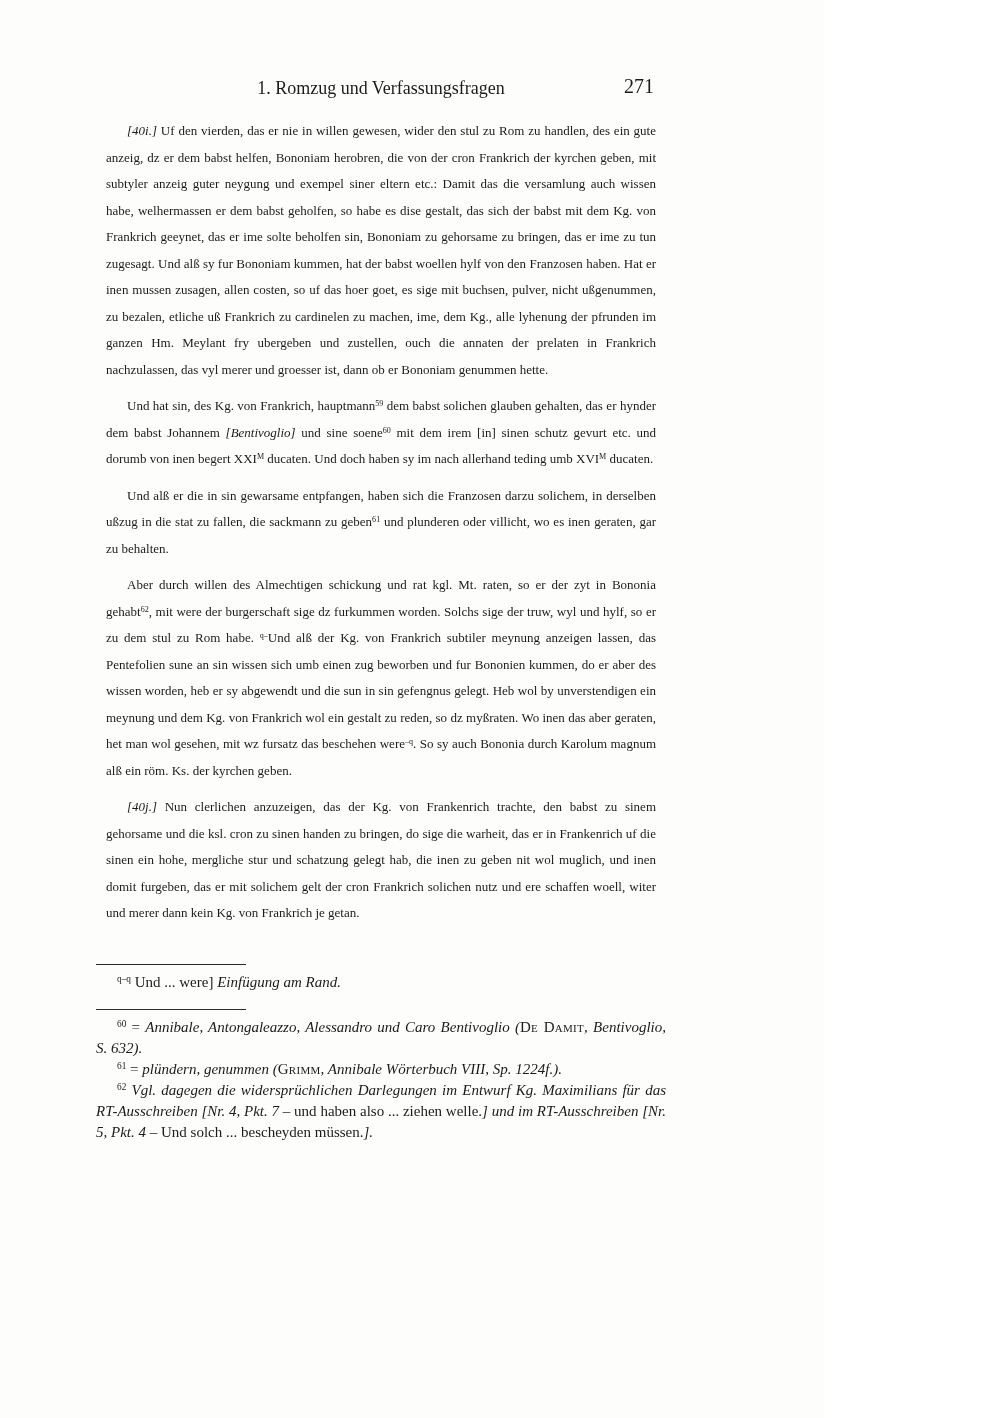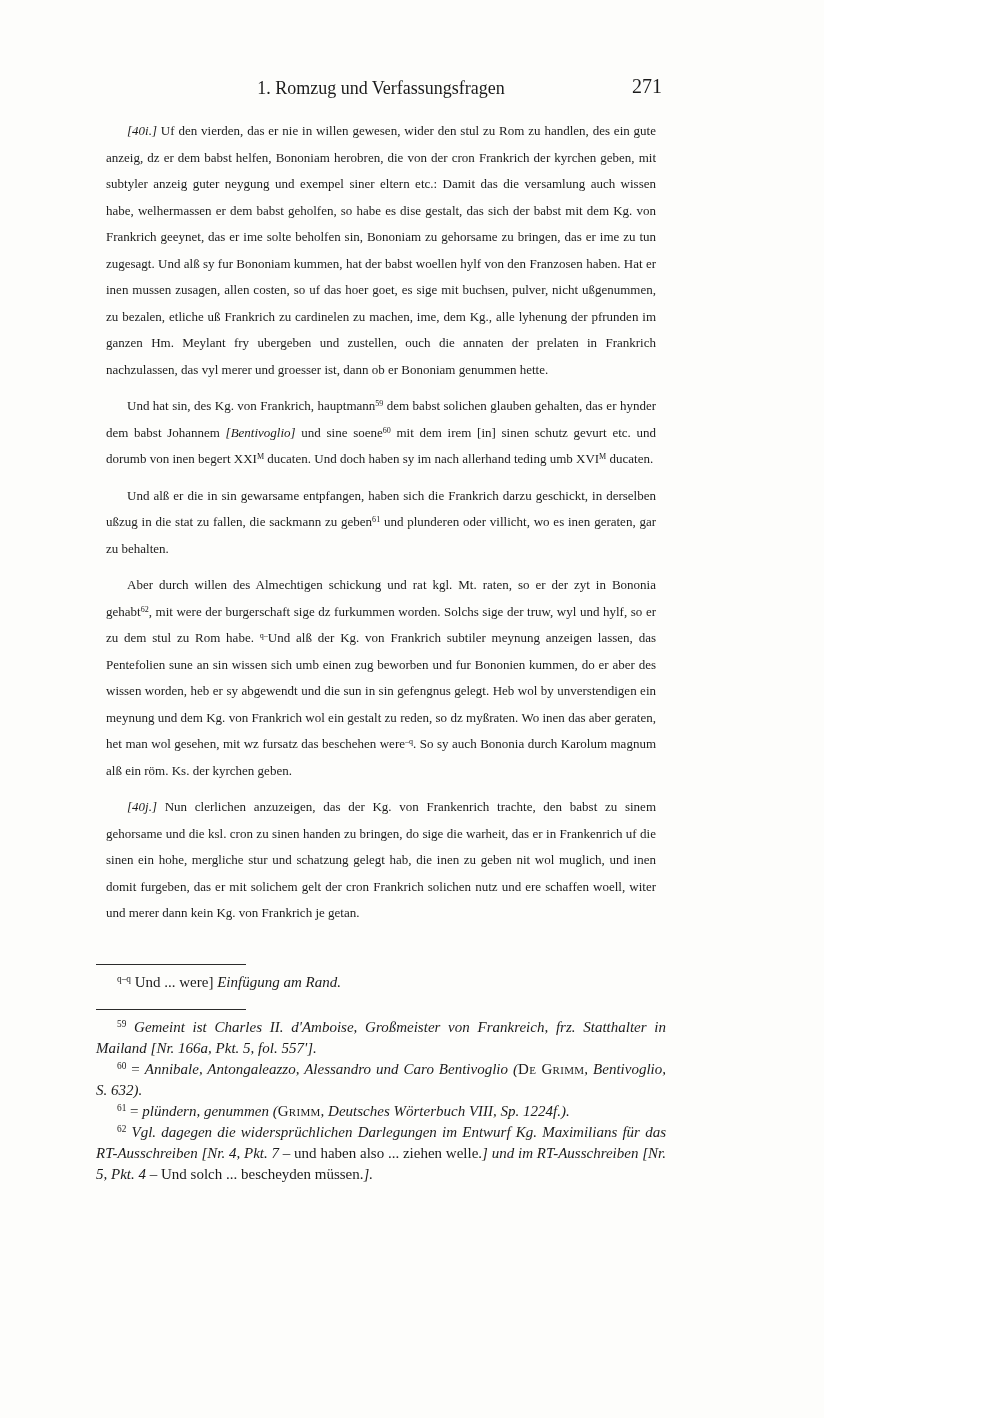--- a/index.html
+++ b/index.html
@@ -23,21 +23,21 @@
     text-align: center;
     font-size: 18px;
     line-height: 24px;
     margin-bottom: 18px;
   }
   .running-title {
     display: inline-block;
   }
   .page-number {
     position: absolute;
-    right: 4px;
+    right: 12px;
     top: -2px;
     font-size: 20px;
   }
   .body-text p.para {
     margin: 10px;
     font-size: 13px;
     line-height: 26.5px;
     text-align: justify;
     text-indent: 21px;
   }
@@ -76,34 +76,33 @@
 
 <div class="page" style="background: rgb(253, 253, 251); color: rgb(27, 27, 27);">
   <header class="page-header">
     <span class="running-title">1. Romzug und Verfassungsfragen</span>
     <span class="page-number">271</span>
   </header>
 
   <main class="body-text" id="body-text">
       <p class="para"><span class="it">[40i.] </span><span>Uf den vierden, das er nie in willen gewesen, wider den stul zu Rom zu handlen, des ein gute anzeig, dz er dem babst helfen, Bononiam herobren, die von der cron Frankrich der kyrchen geben, mit subtyler anzeig guter neygung und exempel siner eltern etc.: Damit das die versamlung auch wissen habe, welhermassen er dem babst geholfen, so habe es dise gestalt, das sich der babst mit dem Kg. von Frankrich geeynet, das er ime solte beholfen sin, Bononiam zu gehorsame zu bringen, das er ime zu tun zugesagt. Und alß sy fur Bononiam kummen, hat der babst woellen hylf von den Franzosen haben. Hat er inen mussen zusagen, allen costen, so uf das hoer goet, es sige mit buchsen, pulver, nicht ußgenummen, zu bezalen, etliche uß Frankrich zu cardinelen zu machen, ime, dem Kg., alle lyhenung der pfrunden im ganzen Hm. Meylant fry ubergeben und zustellen, ouch die annaten der prelaten in Frankrich nachzulassen, das vyl merer und groesser ist, dann ob er Bononiam genummen hette.</span></p>
       <p class="para"><span>Und hat sin, des Kg. von Frankrich, hauptmann</span><sup>59</sup><span> dem babst solichen glauben gehalten, das er hynder dem babst Johannem </span><span class="it">[Bentivoglio]</span><span> und sine soene</span><sup>60</sup><span> mit dem irem [in] sinen schutz gevurt etc. und dorumb von inen begert XXI</span><sup>M</sup><span> ducaten. Und doch haben sy im nach allerhand teding umb XVI</span><sup>M</sup><span> ducaten.</span></p>
-      <p class="para"><span>Und alß er die in sin gewarsame entpfangen, haben sich die Frankrich darzu geschickt, in derselben ußzug in die stat zu fallen, die sackmann zu geben</span><sup>61</sup><span> und plunderen oder villicht, wo es inen geraten, gar zu behalten.</span></p>
+      <p class="para"><span>Und alß er die in sin gewarsame entpfangen, haben sich die Franzosen darzu solichem, in derselben ußzug in die stat zu fallen, die sackmann zu geben</span><sup>61</sup><span> und plunderen oder villicht, wo es inen geraten, gar zu behalten.</span></p>
       <p class="para"><span>Aber durch willen des Almechtigen schickung und rat kgl. Mt. raten, so er der zyt in Bononia gehabt</span><sup>62</sup><span>, mit were der burgerschaft sige dz furkummen worden. Solchs sige der truw, wyl und hylf, so er zu dem stul zu Rom habe. </span><sup>q–</sup><span>Und alß der Kg. von Frankrich subtiler meynung anzeigen lassen, das Pentefolien sune an sin wissen sich umb einen zug beworben und fur Bononien kummen, do er aber des wissen worden, heb er sy abgewendt und die sun in sin gefengnus gelegt. Heb wol by unverstendigen ein meynung und dem Kg. von Frankrich wol ein gestalt zu reden, so dz myßraten. Wo inen das aber geraten, het man wol gesehen, mit wz fursatz das beschehen were</span><sup>–q</sup><span>. So sy auch Bononia durch Karolum magnum alß ein röm. Ks. der kyrchen geben.</span></p>
       <p class="para"><span class="it">[40j.] </span><span>Nun clerlichen anzuzeigen, das der Kg. von Frankenrich trachte, den babst zu sinem gehorsame und die ksl. cron zu sinen handen zu bringen, do sige die warheit, das er in Frankenrich uf die sinen ein hohe, mergliche stur und schatzung gelegt hab, die inen zu geben nit wol muglich, und inen domit furgeben, das er mit solichem gelt der cron Frankrich solichen nutz und ere schaffen woell, witer und merer dann kein Kg. von Frankrich je getan.</span></p>
     </main>
 
   <section class="apparatus">
     <hr class="short-rule">
     <div id="apparatus-notes">
         <p class="fnote"><sup>q–q</sup><span> Und ... were] </span><span class="it">Einfügung am Rand.</span></p>
       </div>
   </section>
 
   <section class="footnotes">
     <hr class="short-rule">
     <div id="footnote-list">
-        <p class="fnote"><sup>59</sup><span> </span><span class="it">Gemeint ist Charles II. d'Amboise, Großmeister von Frankreich, frz. Statthalter in Mailand [Nr. 166a, Pkt. 5, fol. 557'].</span></p>
-        <p class="fnote"><sup>60</sup><span> = </span><span class="it">Annibale, Antongaleazzo, Alessandro und Caro Bentivoglio</span><span class="it"> (</span><span class="sc">De Grimm</span><span class="it">, </span><span class="it">Bentivoglio, S. 632</span><span class="it">).</span></p>
-        <p class="fnote"><sup>61</sup><span> = </span><span class="it">plündern, genummen</span><span class="it"> (</span><span class="sc">Grimm</span><span class="it">, </span><span class="it">Deutsches Wörterbuch VIII, Sp. 1224f.</span><span class="it">).</span></p>
+        <p class="fnote"><sup>60</sup><span> = </span><span class="it">Annibale, Antongaleazzo, Alessandro und Caro Bentivoglio</span><span class="it"> (</span><span class="sc">De Damit</span><span class="it">, </span><span class="it">Bentivoglio, S. 632</span><span class="it">).</span></p>
+        <p class="fnote"><sup>61</sup><span> = </span><span class="it">plündern, genummen</span><span class="it"> (</span><span class="sc">Grimm</span><span class="it">, </span><span class="it">Annibale Wörterbuch VIII, Sp. 1224f.</span><span class="it">).</span></p>
         <p class="fnote"><sup>62</sup><span> </span><span class="it">Vgl. dagegen die widersprüchlichen Darlegungen im Entwurf Kg. Maximilians für das RT-Ausschreiben [Nr. 4, Pkt. 7</span><span> – und haben also ... ziehen welle.</span><span class="it">] </span><span class="it">und im RT-Ausschreiben [Nr. 5, Pkt. 4</span><span class="it"> – </span><span>Und solch ... bescheyden müssen.</span><span class="it">].</span></p>
       </div>
   </section>
 </div>
 
 </body></html>

